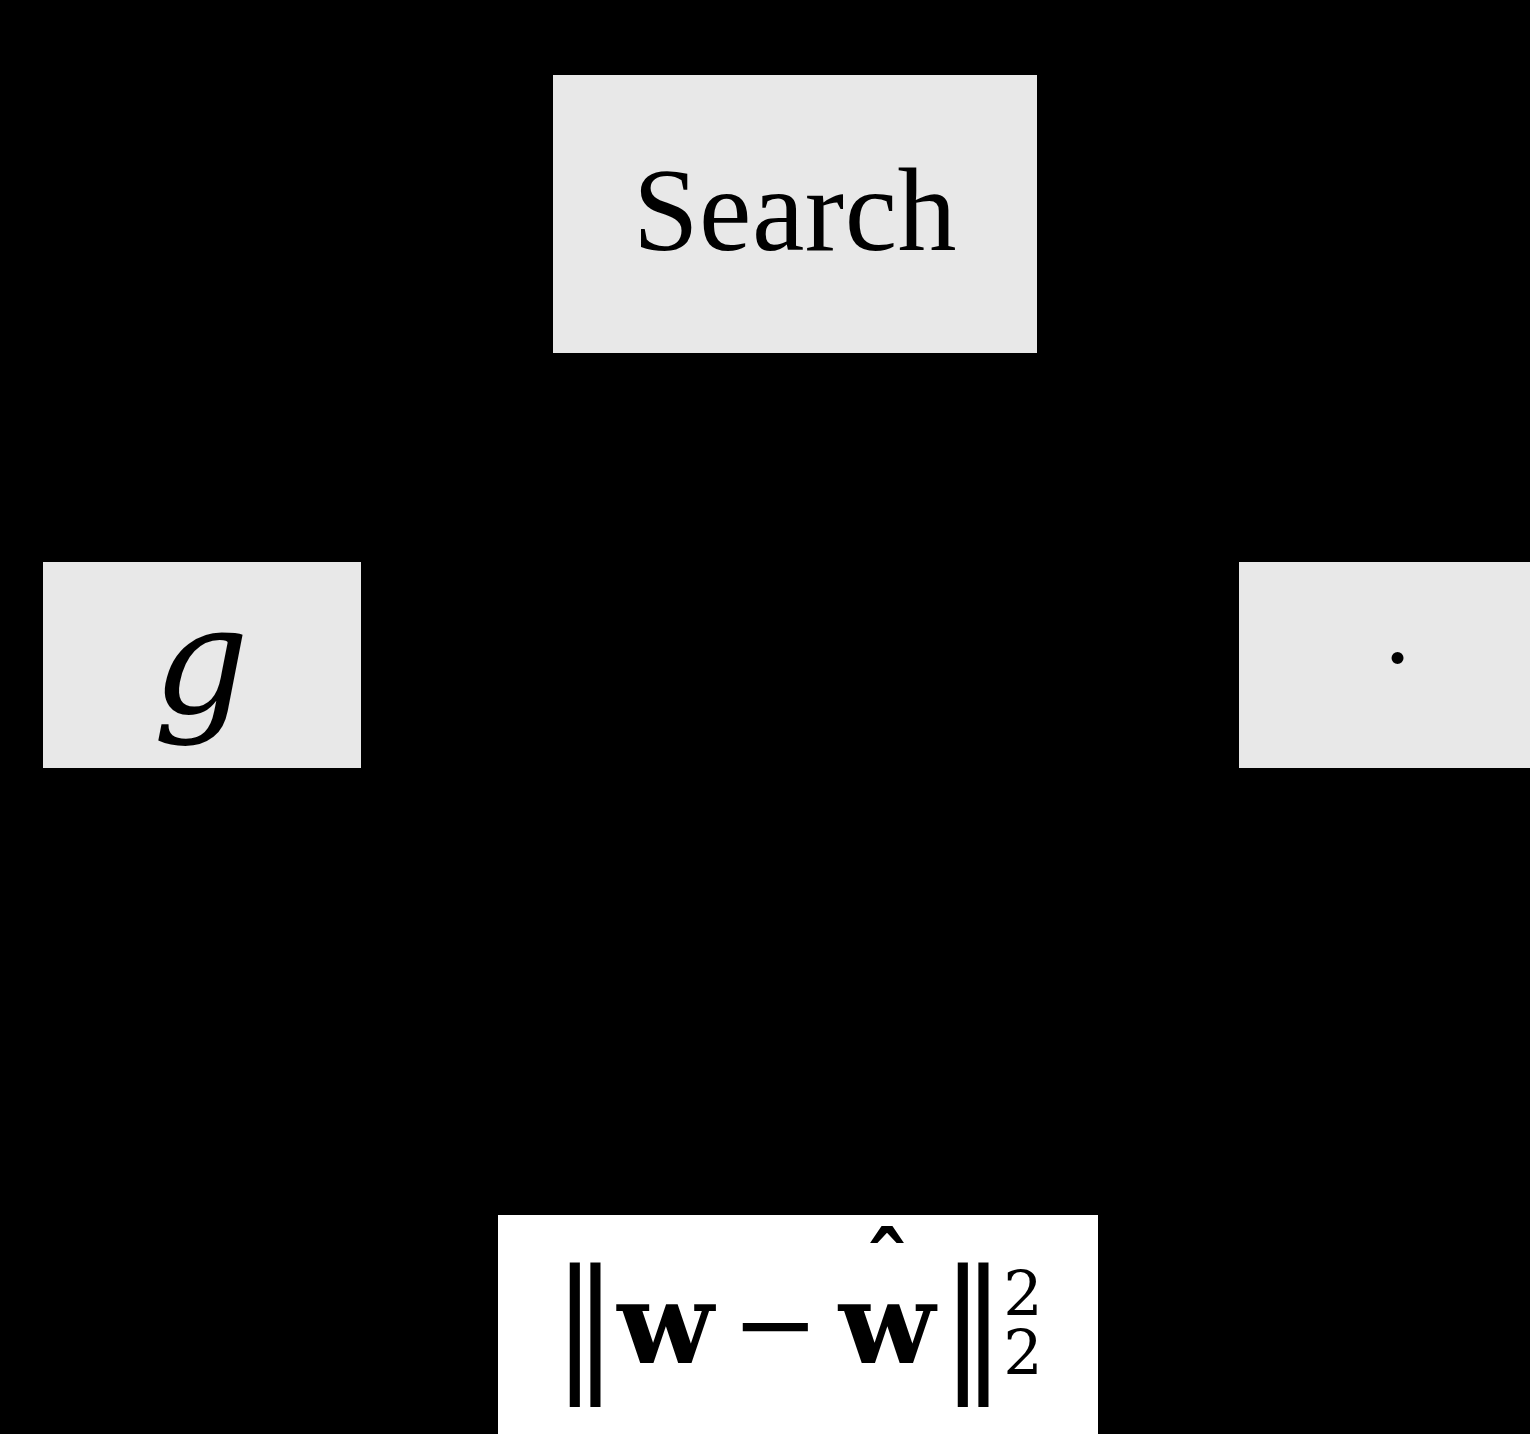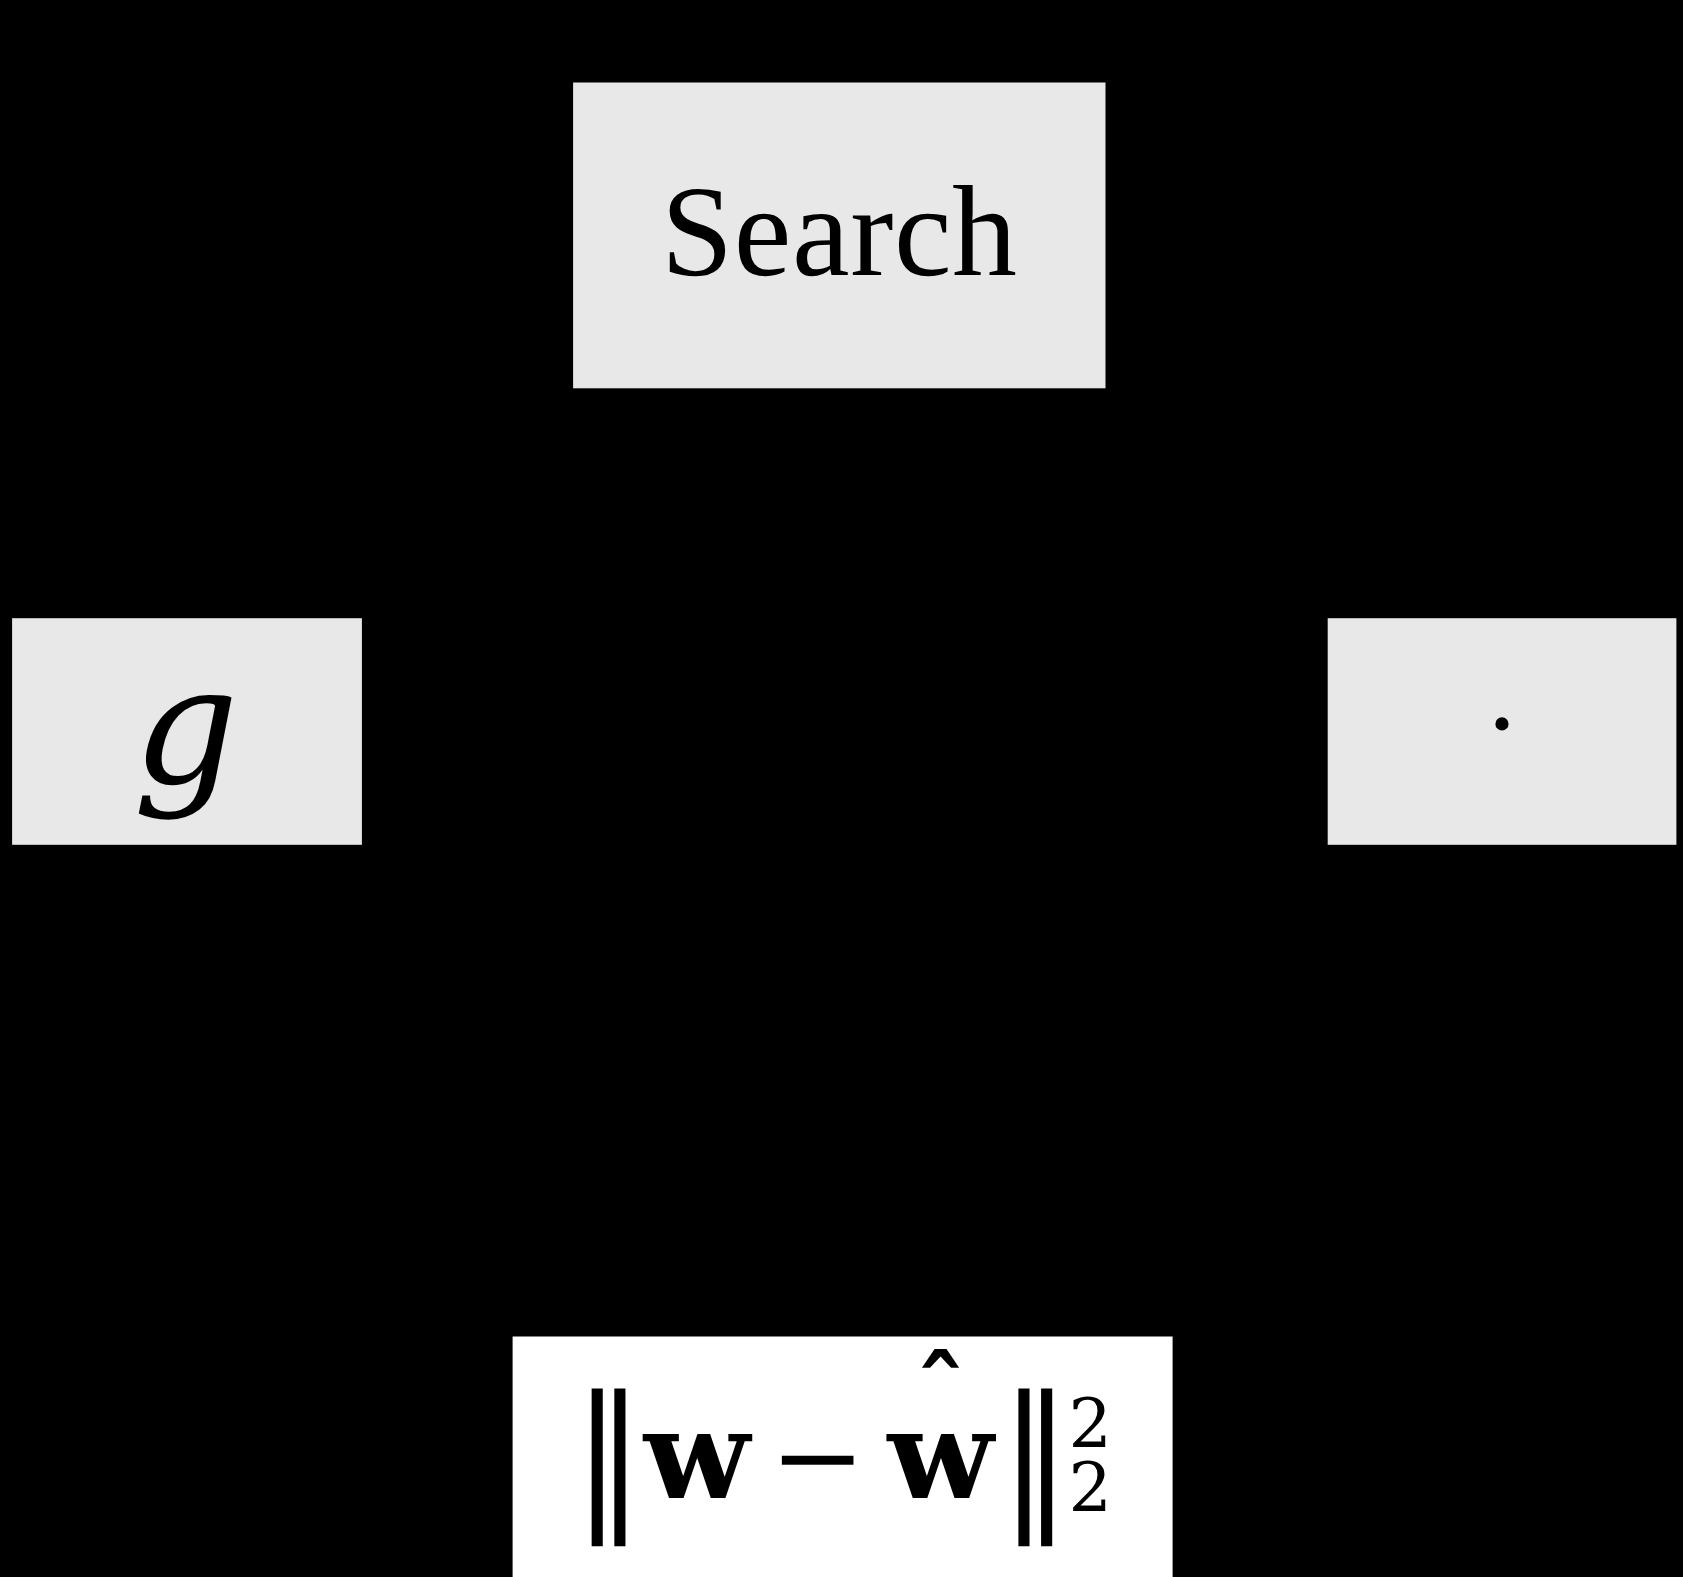--- a/index.html
+++ b/index.html
@@ -17,20 +17,21 @@
     font-family: "Liberation Serif", "DejaVu Serif", serif;
   }
   .node {
     position: absolute;
     display: flex;
     align-items: center;
     justify-content: center;
     box-sizing: border-box;
     overflow: hidden;
     line-height: 1;
+    margin-left: 32px;
   }
   
   #node-search {
     left: 521px;
     top: 75px;
     width: 484px;
     height: 278px;
     background: #e8e8e8;
   }
   #node-search .label {

